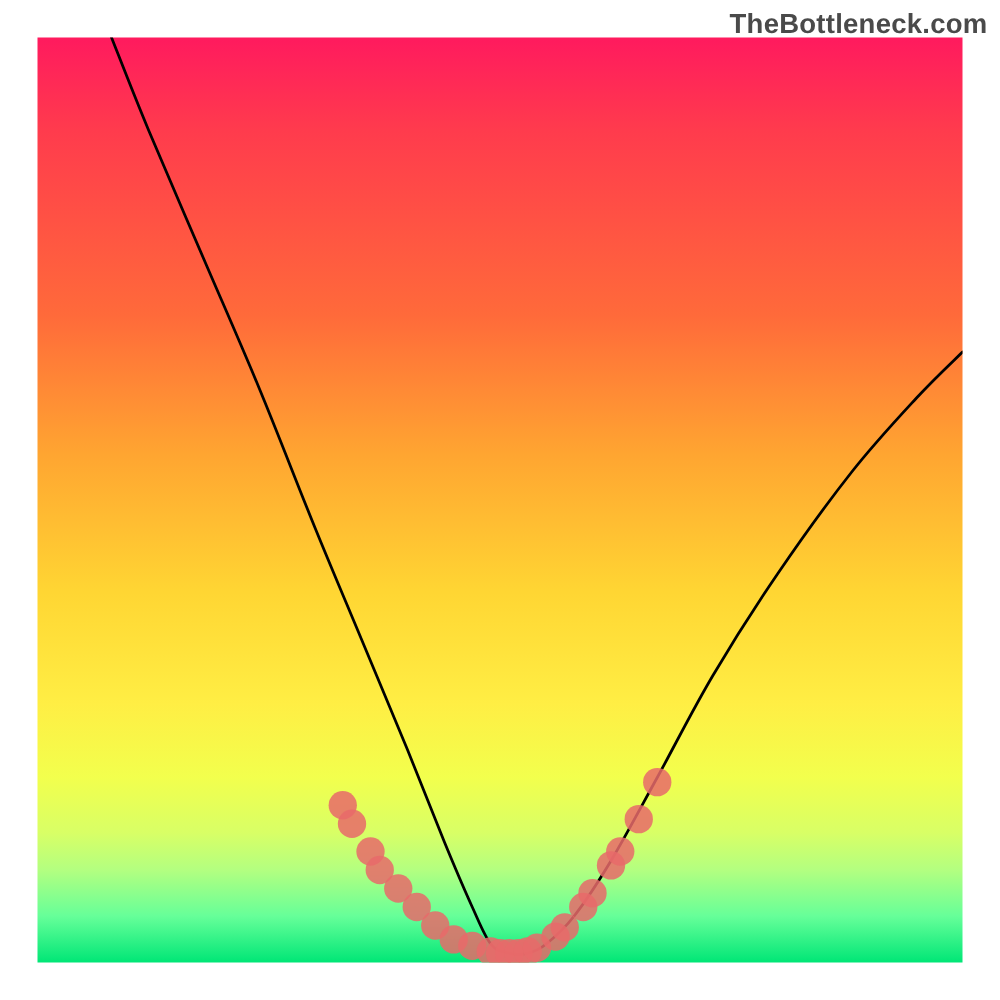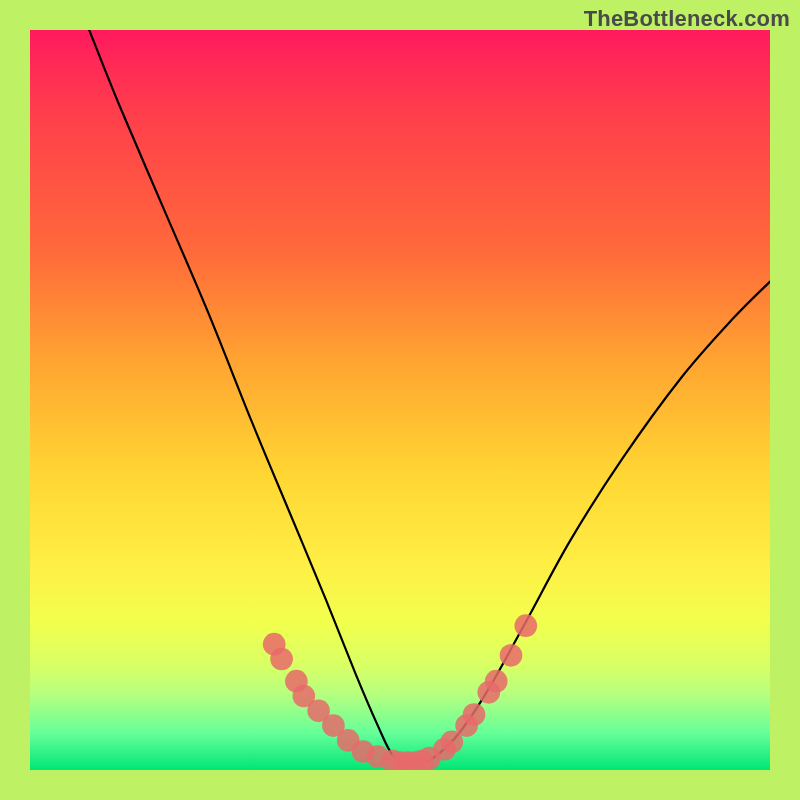--- a/index.html
+++ b/index.html
@@ -8,21 +8,21 @@
     width: 800px;
     height: 800px;
     background: #000;
     font-family: Arial, Helvetica, sans-serif;
     overflow: hidden;
   }
   .frame {
     position: absolute;
     left: 0; top: 0;
     width: 800px; height: 800px;
-    background: #bef264;
+    background: #ffffff;
   }
   .plot-area {
     position: absolute;
     left: 30px;
     top: 30px;
     width: 740px;
     height: 740px;
     
     background: linear-gradient(to bottom,
       #ff1a5e 0%,

